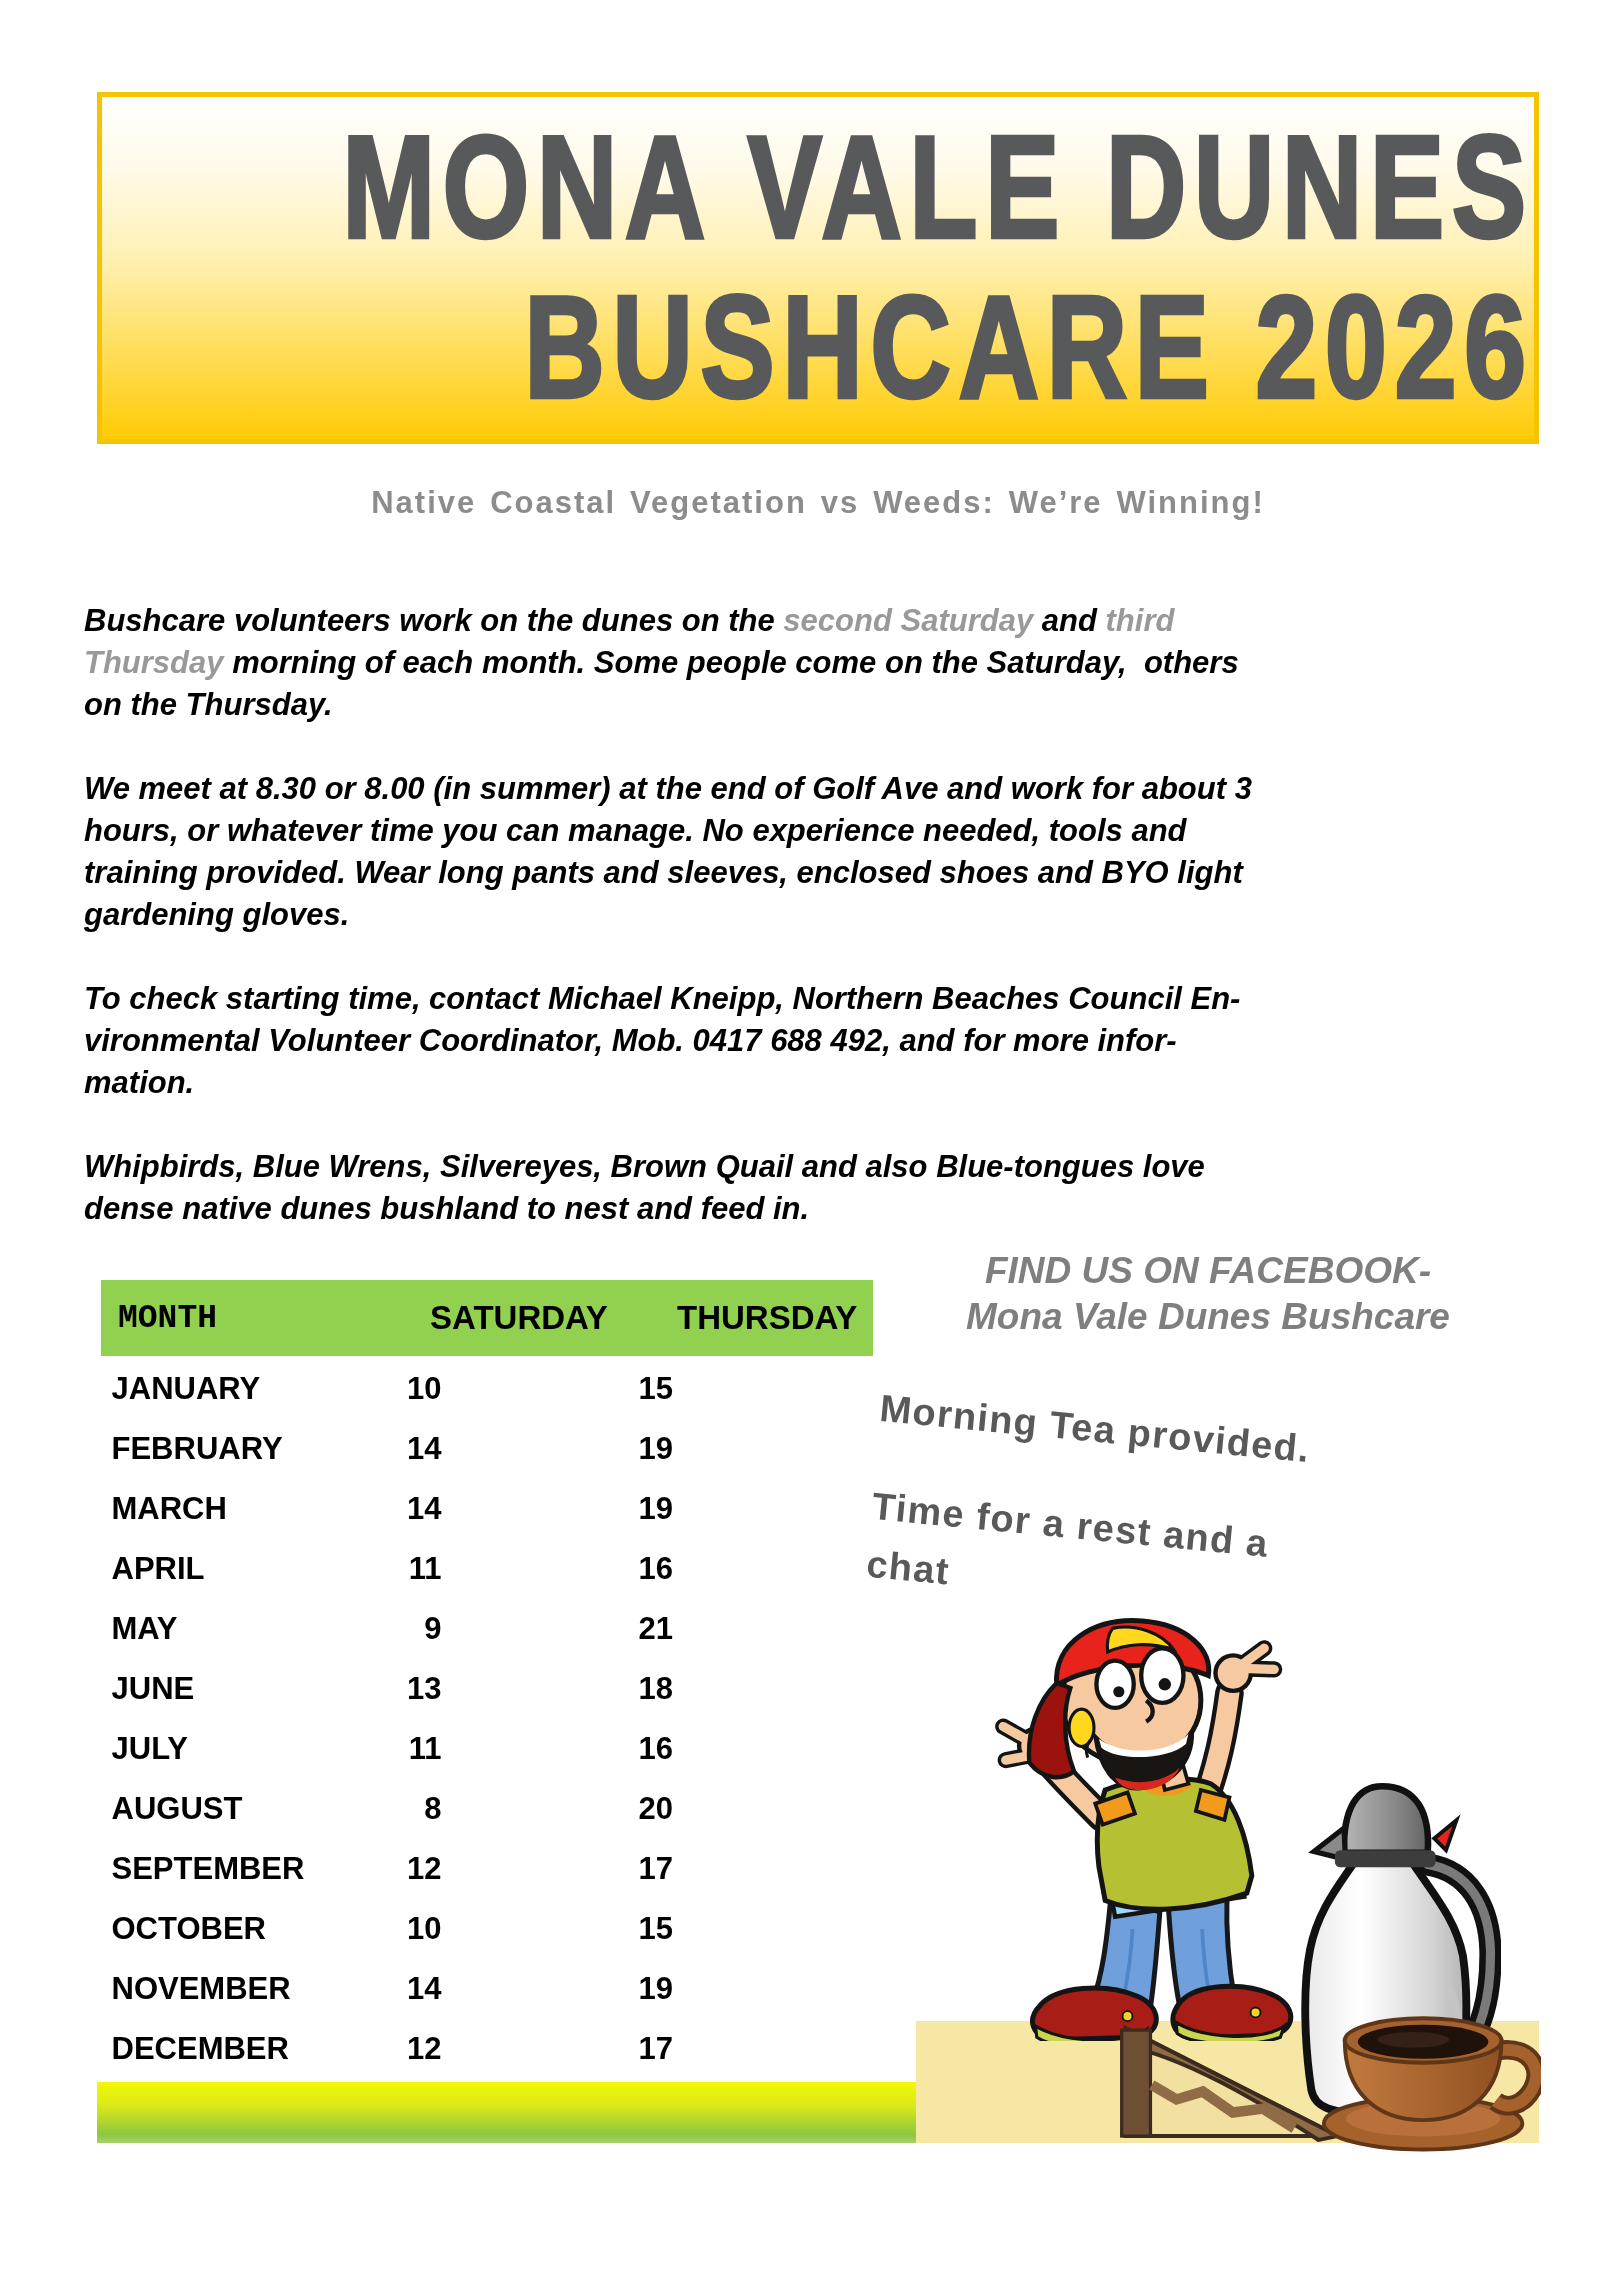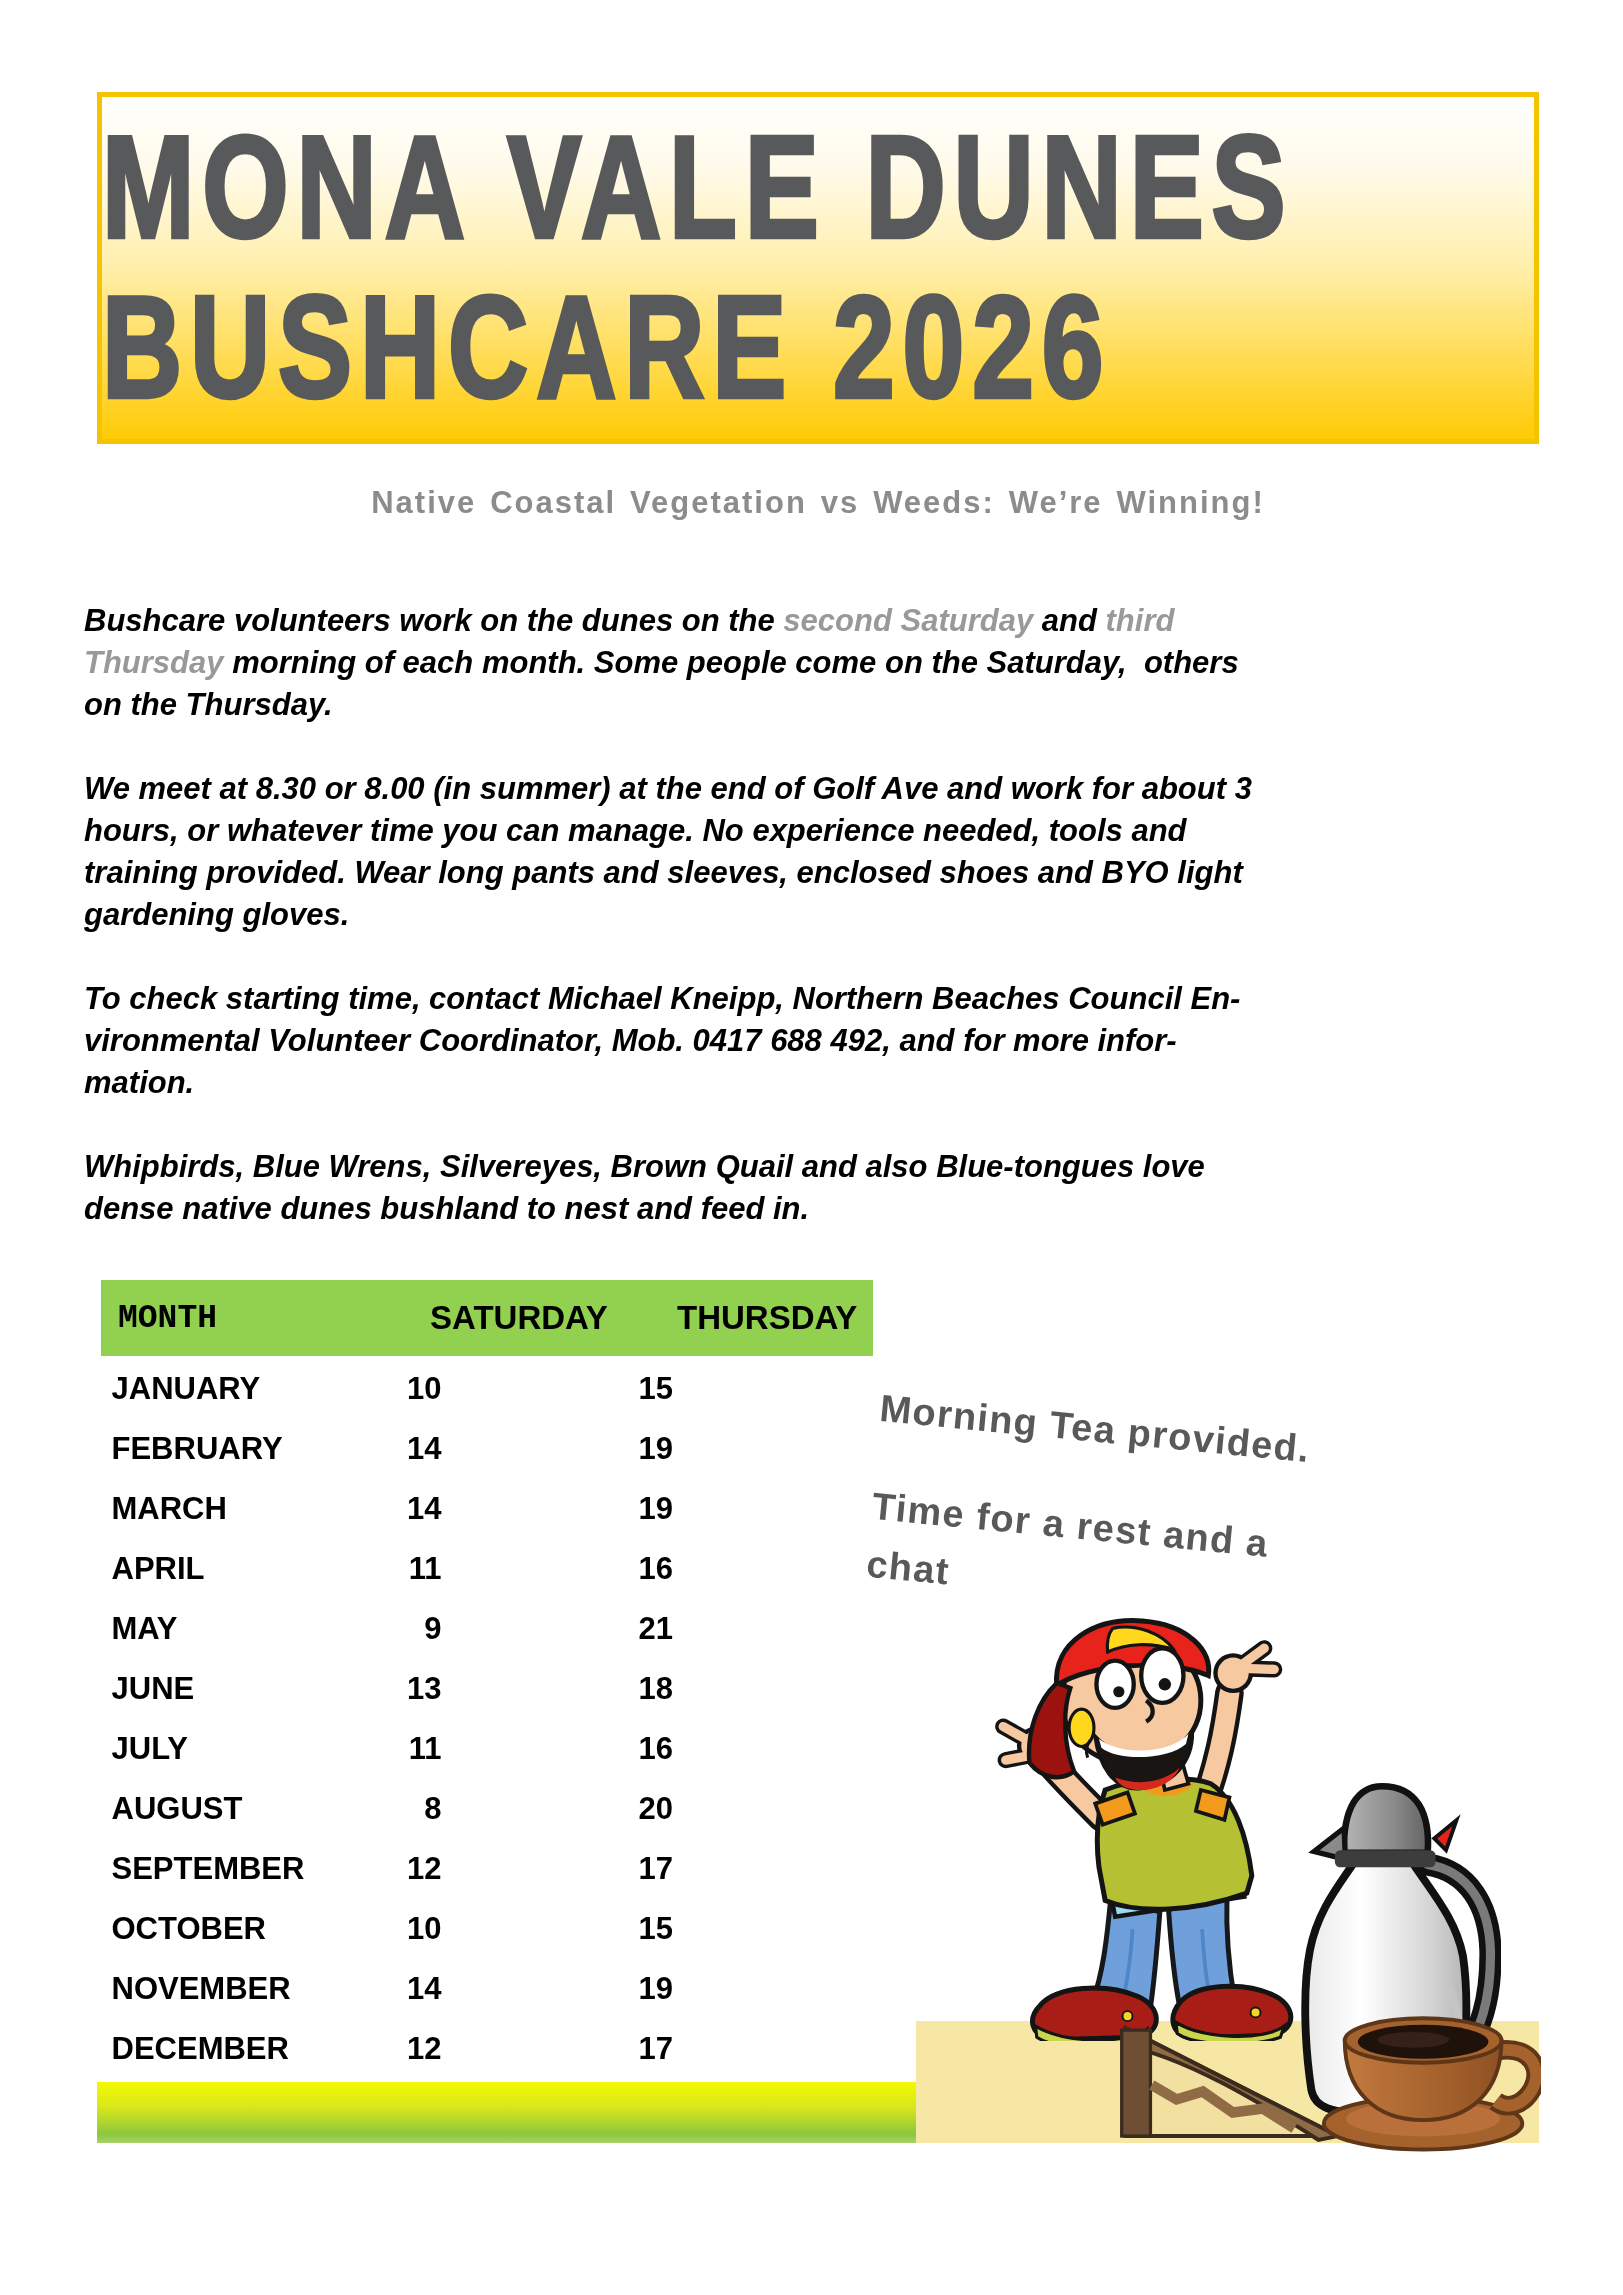--- a/index.html
+++ b/index.html
@@ -3,21 +3,21 @@
 <meta charset="utf-8">
 <style>
   html,body{margin:0;padding:0;background:#ffffff;}
   .page{position:relative;width:1623px;height:2295px;background:#ffffff;overflow:hidden;
         font-family:"Liberation Sans","DejaVu Sans",sans-serif;font-weight:bold;color:#000;}
 
   
   .banner{position:absolute;left:97px;top:92px;width:1442px;height:352px;box-sizing:border-box;
           border:5.9px solid #F5C400;
           background:linear-gradient(180deg,#FFFFFF 0%,#FFFAE8 22%,#FFF0B0 48%,#FFDC55 76%,#FFCB05 100%);
-          display:flex;flex-direction:column;align-items:flex-start;justify-content:center;gap:21px;}
+          display:flex;flex-direction:column;align-items:flex-end;justify-content:center;gap:21px;}
   .title-line{font-size:111px;letter-spacing:7.9px;line-height:139px;color:#58595B;
               -webkit-text-stroke:3.3px #58595B;transform:scale(1,1.30);white-space:nowrap;}
 
   
   .subtitle{position:absolute;left:97px;top:485px;width:1442px;text-align:center;
             font-size:31px;letter-spacing:2px;word-spacing:3.3px;color:#8C8C8C;}
 
   
   .paragraphs{position:absolute;left:84px;top:590px;width:1485px;font-size:31px;line-height:42px;}
   .para{white-space:pre-wrap;margin:10px 0 42px 0;font-style:italic;}
@@ -147,20 +147,22 @@
         <div class="cell-sat"><span class="num">14</span></div>
         <div class="cell-thu">19</div>
       </div>
       <div class="row">
         <div class="cell-month">DECEMBER</div>
         <div class="cell-sat"><span class="num">12</span></div>
         <div class="cell-thu">17</div>
       </div>
     </div>
 
+  <div class="facebook-note">FIND US ON FACEBOOK-
+Mona Vale Dunes Bushcare</div>
   <div class="morning-tea">Morning Tea provided.</div>
   <div class="time-chat">Time for a rest and a
 chat</div>
 
   <div class="yellow-panel"></div>
   <div class="gradient-bar"></div>
 
   <div class="illus boy">
     <svg viewBox="0 0 620 700">
 

